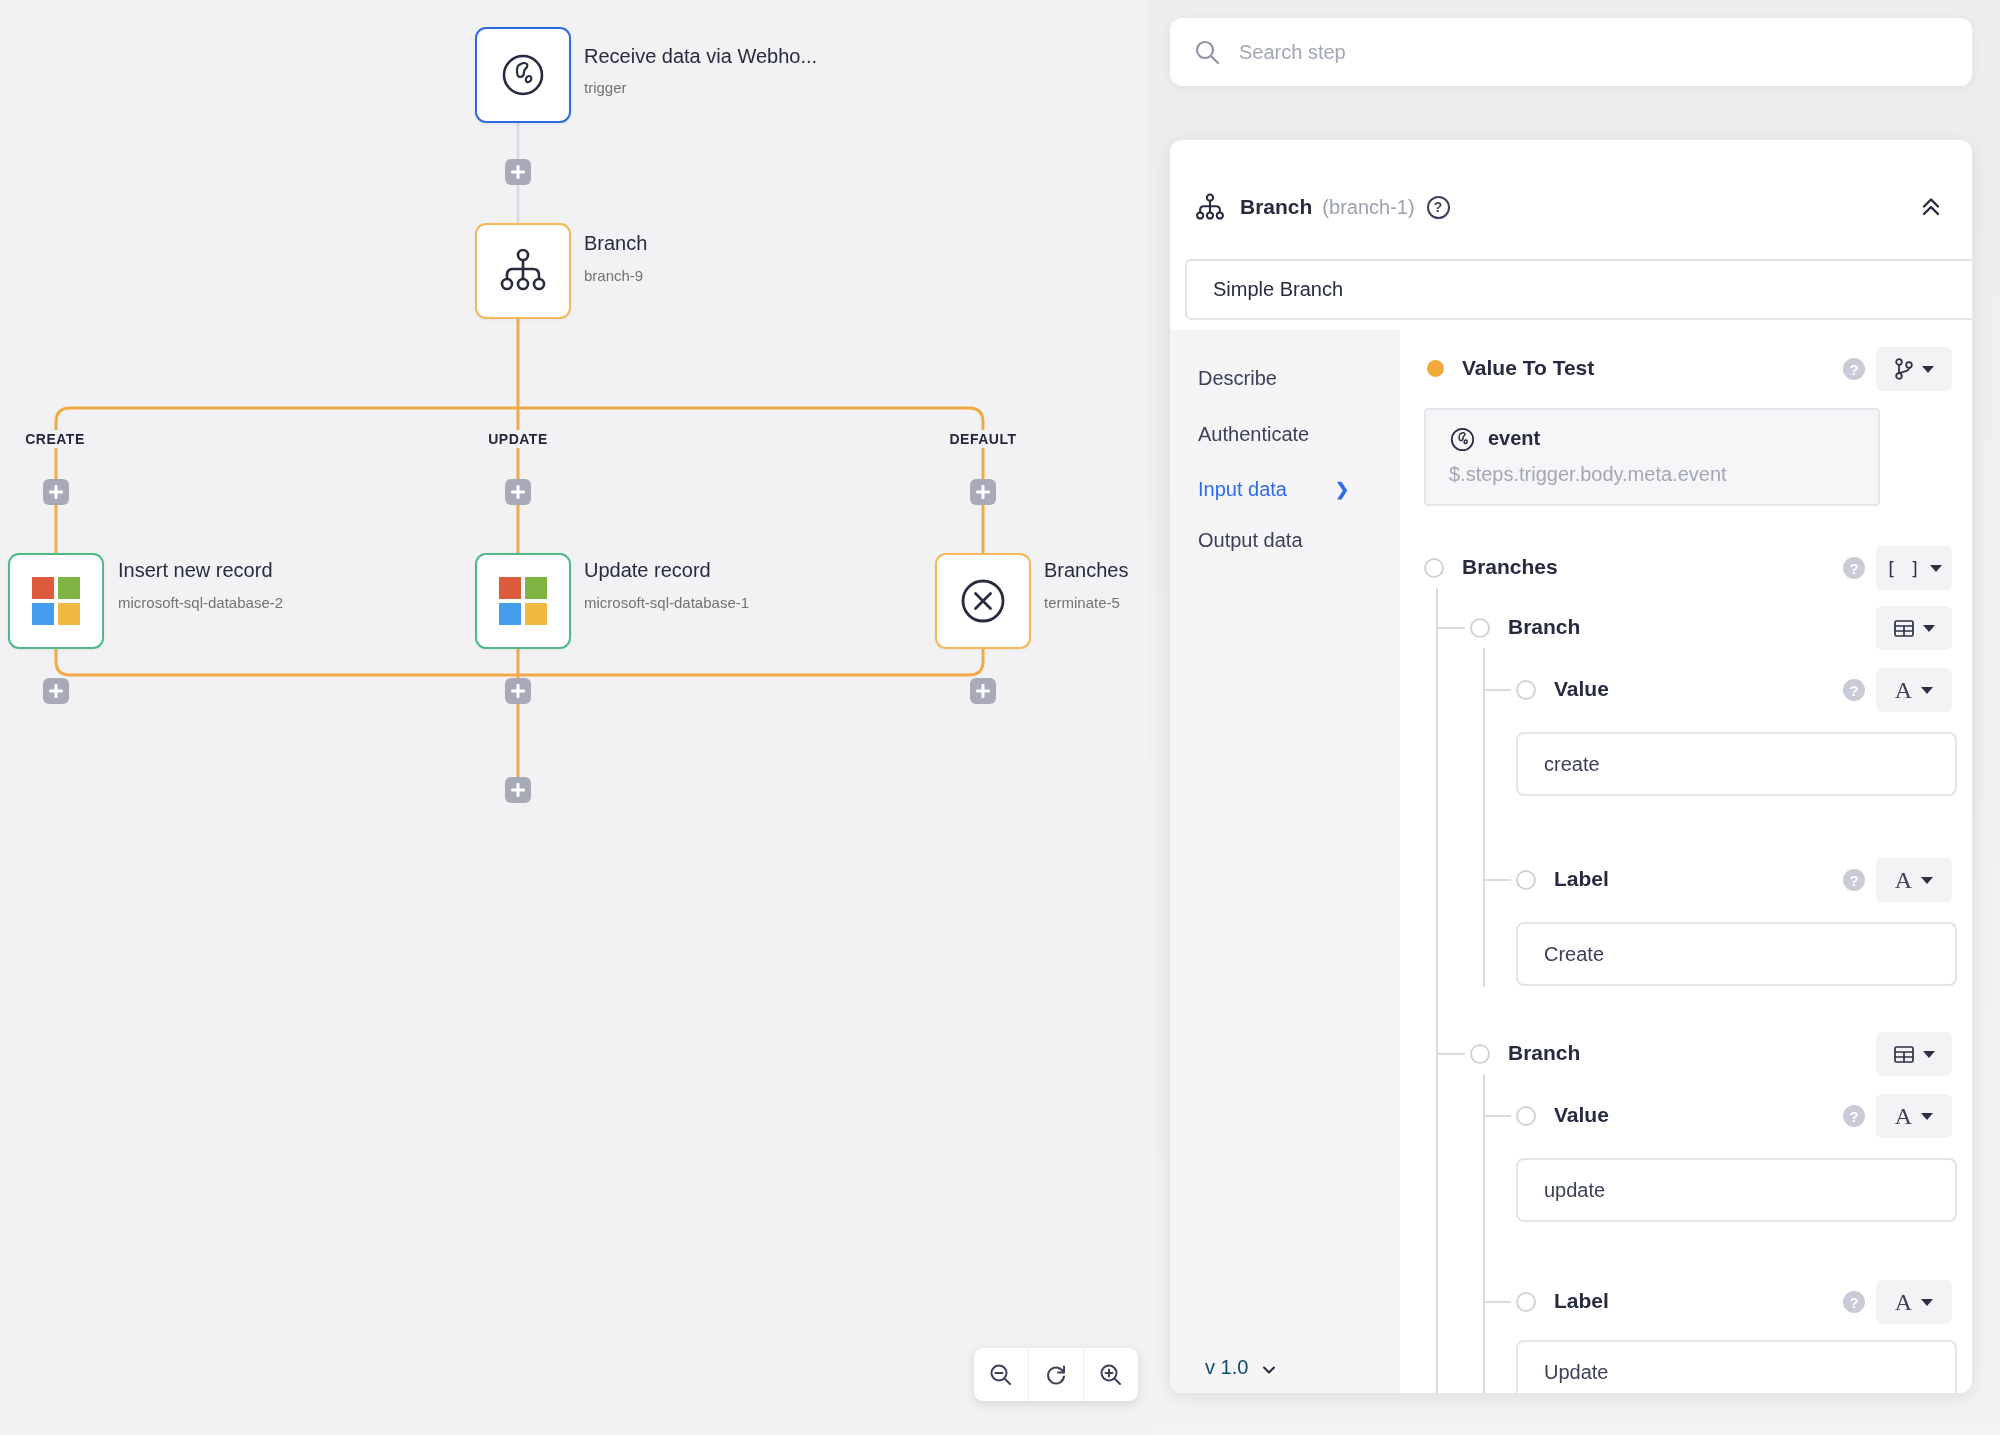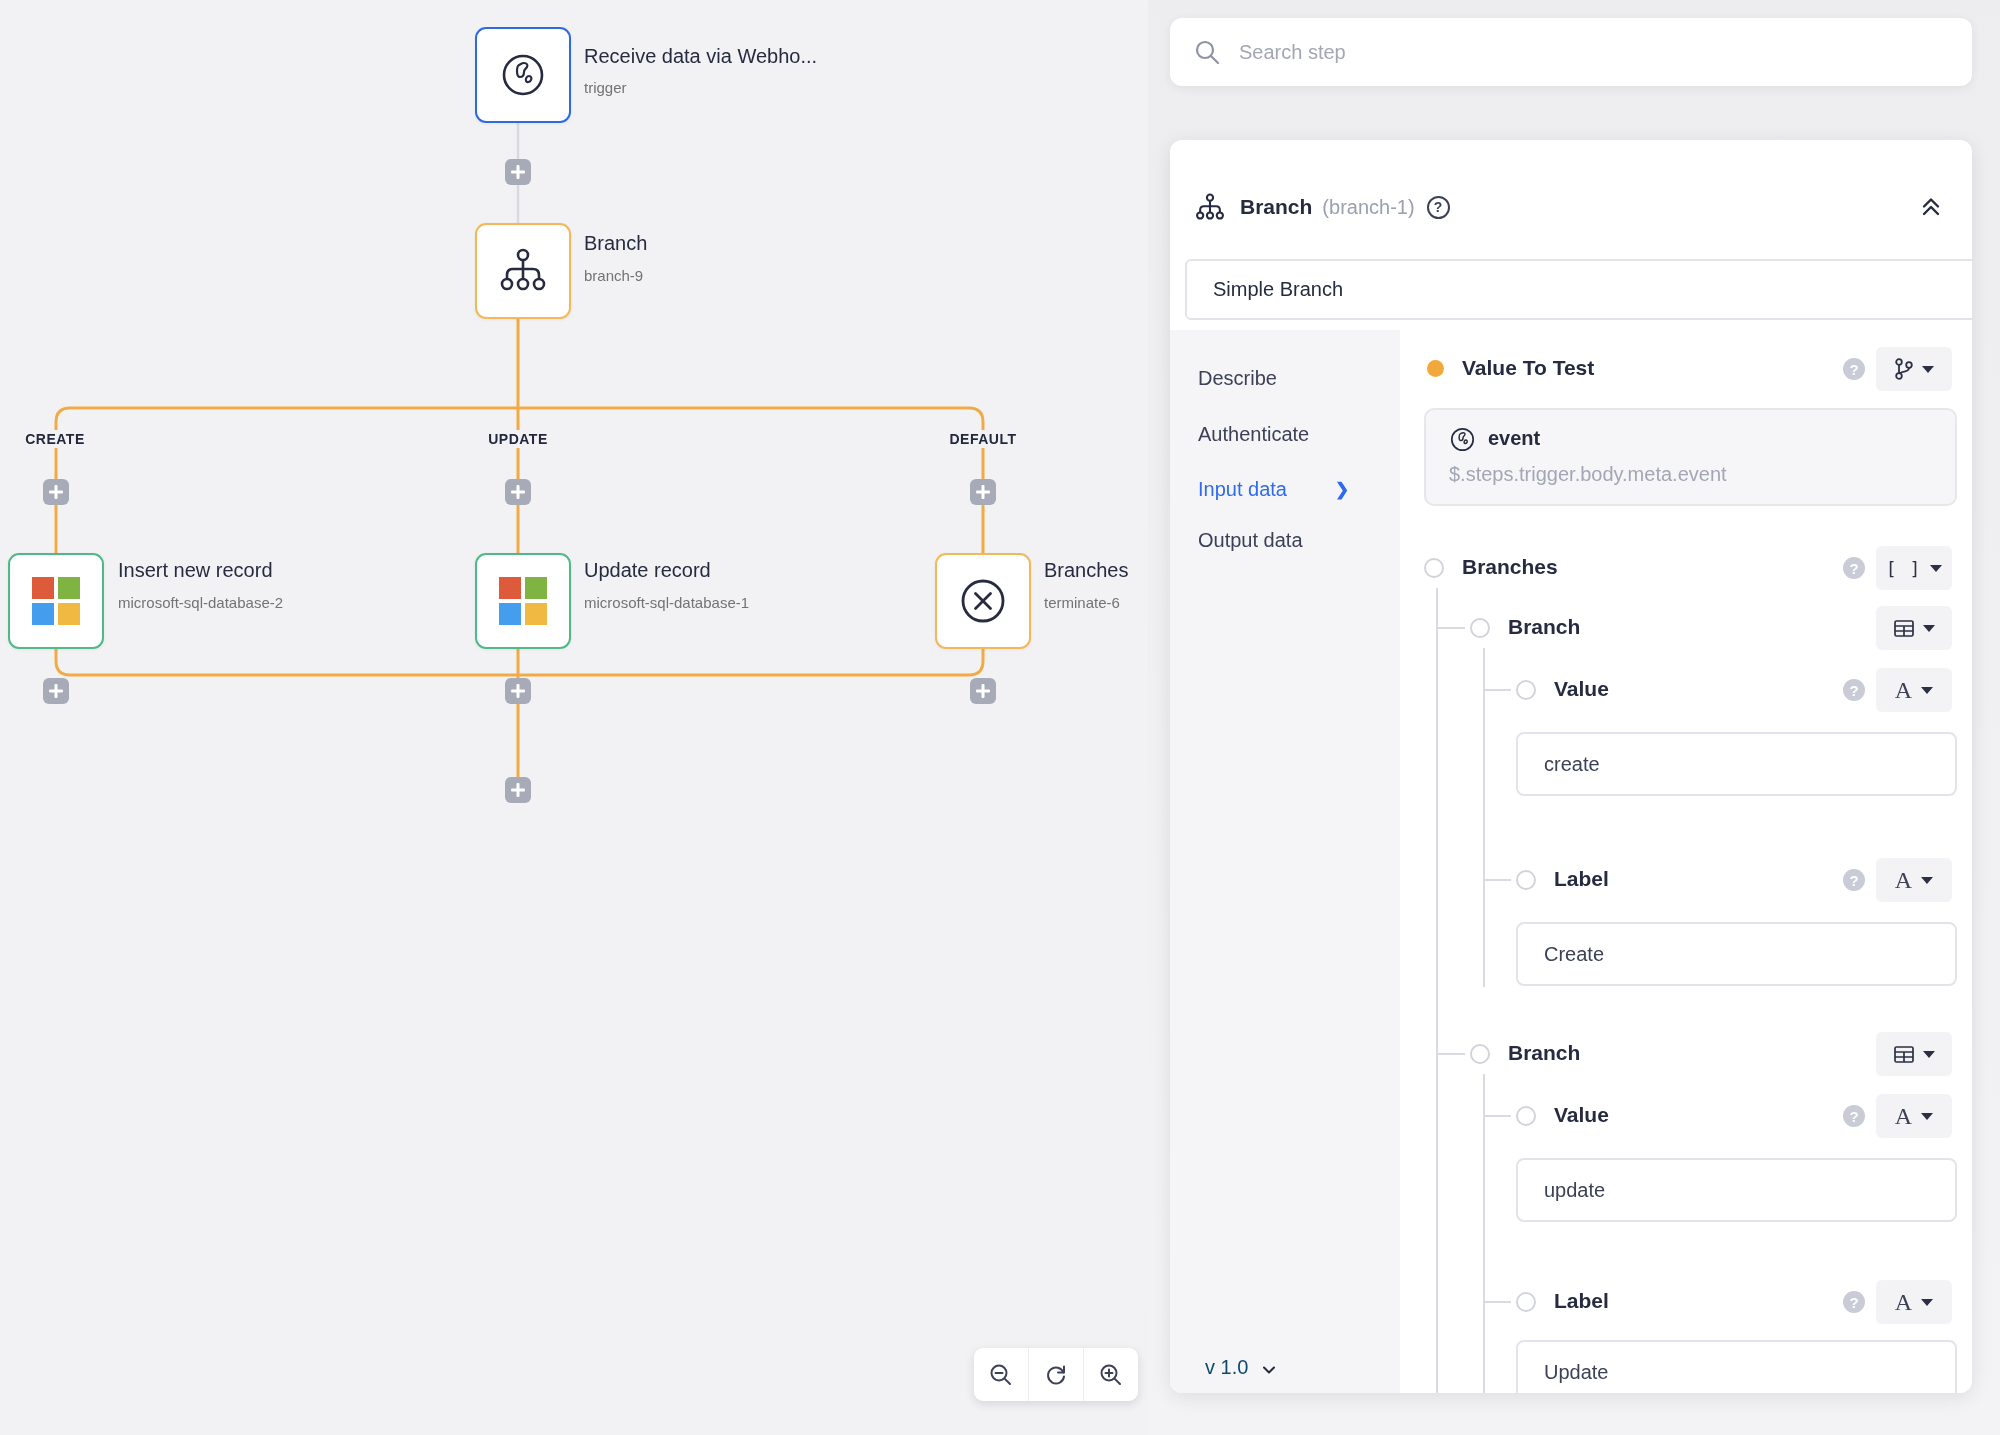--- a/index.html
+++ b/index.html
@@ -81,22 +81,22 @@
   .help{position:absolute;width:22px;height:22px;border-radius:50%;background:#c9ccd6;color:#fff;
     font-size:15px;font-weight:700;display:flex;align-items:center;justify-content:center;cursor:pointer}
   .help::before{content:"?"}
   .type-box{position:absolute;width:76px;height:44px;background:#f3f3f5;border-radius:6px;
     display:flex;align-items:center;justify-content:center;gap:9px;cursor:pointer}
   .caret{width:0;height:0;border-left:6px solid transparent;border-right:6px solid transparent;
     border-top:7px solid #2b3044}
   .glyph-array{font-family:"DejaVu Sans Mono",monospace;font-size:18px;color:#2b3044;letter-spacing:1px}
   .glyph-A{font-family:"Liberation Serif",serif;font-size:24px;color:#3c4157;line-height:1}
 
-  .event-box{position:absolute;left:254px;top:268px;width:533px;height:98px;background:#f6f6f8;
-    border:2px solid #e6e7eb;border-radius:10px;box-sizing:border-box;cursor:pointer}
+  .event-box{position:absolute;left:254px;top:268px;width:456px;height:98px;background:#f6f6f8;
+    border:2px solid #e6e7eb;border-radius:4px;box-sizing:border-box;cursor:pointer}
   .token-name{position:absolute;left:62px;top:17px;font-size:20px;font-weight:700;color:#262b40}
   .token-path{position:absolute;left:23px;top:53px;font-size:20px;color:#a3a7b5;white-space:nowrap}
 
   .tree-v{position:absolute;width:2px;background:#d9dbe1}
   .tree-h{position:absolute;height:2px;background:#d9dbe1}
 
   .text-input{position:absolute;width:441px;height:64px;box-sizing:border-box;border:2px solid #e3e4e9;
     border-radius:8px;background:#fff;font-size:20px;color:#3c4157;padding:0 26px;font-family:inherit;outline:none}
 
   svg{display:block}
@@ -181,21 +181,21 @@
   <div class="node-title" style="left:584px;top:559px">Update record</div>
   <div class="node-sub" style="left:584px;top:594px">microsoft-sql-database-1</div>
 
   <div class="node-box b-orange" style="left:935px;top:553px">
     <svg width="50" height="50" viewBox="0 0 50 50">
       <circle cx="25" cy="25" r="20" fill="none" stroke="#262b40" stroke-width="2.8"></circle>
       <path d="M17.5 17.5 L32.5 32.5 M32.5 17.5 L17.5 32.5" stroke="#262b40" stroke-width="2.8" stroke-linecap="round"></path>
     </svg>
   </div>
   <div class="node-title" style="left:1044px;top:559px">Branches</div>
-  <div class="node-sub" style="left:1044px;top:594px">terminate-6</div>
+  <div class="node-sub" style="left:1044px;top:594px">terminate-5</div>
 
   <div class="zoom-toolbar">
     <button class="zoom-btn">
       <svg width="26" height="26" viewBox="0 0 26 26">
         <circle cx="11" cy="11" r="7.5" fill="none" stroke="#3c4157" stroke-width="2"></circle>
         <path d="M16.6 16.6 L22 22 M7.5 11 h7" fill="none" stroke="#3c4157" stroke-width="2" stroke-linecap="round"></path>
       </svg>
     </button>
     <button class="zoom-btn">
       <svg width="26" height="26" viewBox="0 0 26 26">

